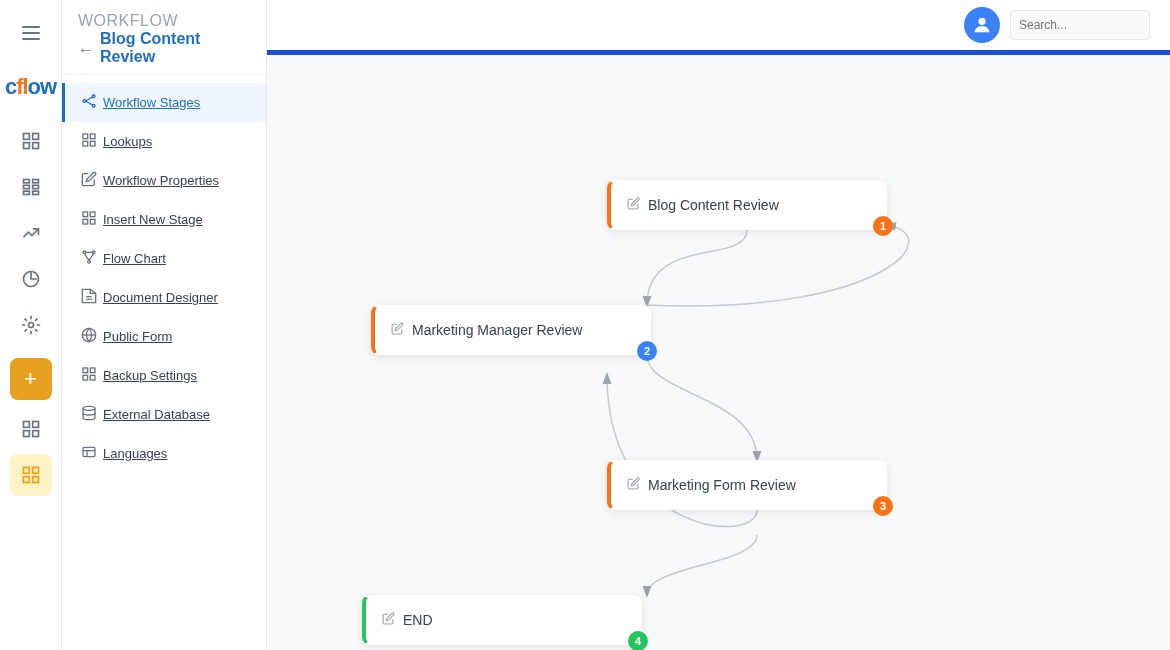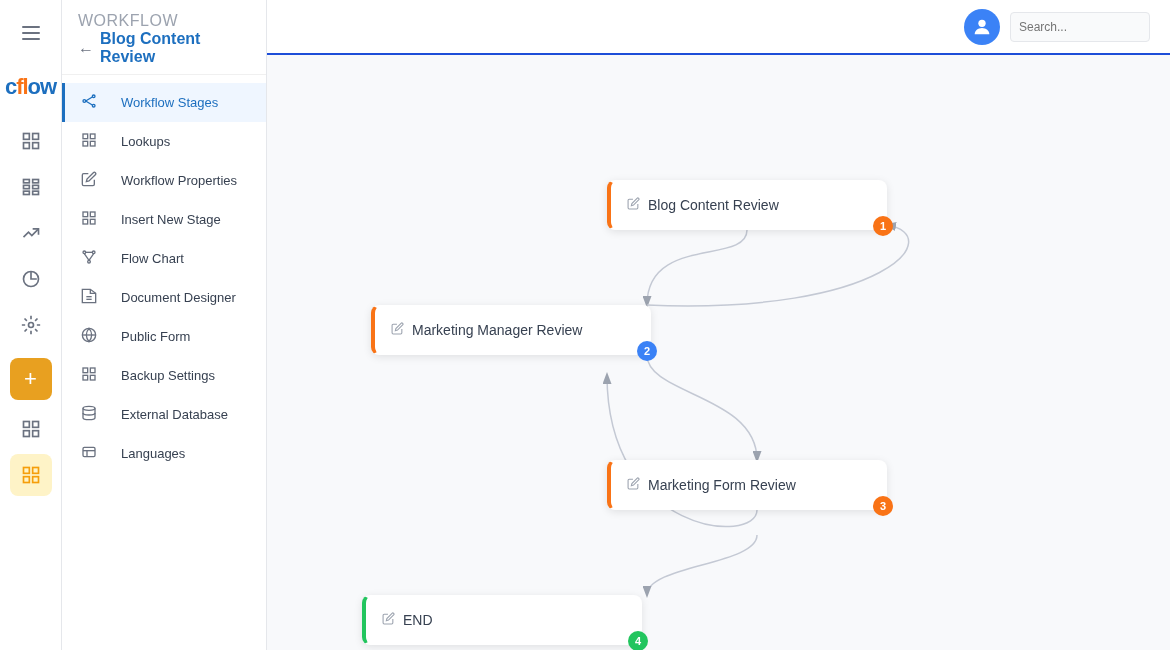--- a/index.html
+++ b/index.html
@@ -59,46 +59,47 @@
       margin-bottom: 0;
     }
     .sidebar-header .back-row {
       display: flex; align-items: center; gap: 6px;
     }
     .sidebar-header .back-icon { color: #6b7280; font-size: 16px; cursor: pointer; }
     .sidebar-header .page-title { font-size: 16px; font-weight: 700; color: #1d6fbf; }
 
     .sidebar-menu { flex: 1; overflow-y: auto; padding: 8px 0; }
     .sidebar-item {
-      display: flex; align-items: center; gap: 24px;
+      display: flex; align-items: center; gap: 6px;
       padding: 10px 16px;
       cursor: pointer;
       color: #374151;
       font-size: 13px;
       border-left: 3px solid transparent;
       position: relative;
+      text-decoration: underline;
     }
     .sidebar-item.active {
       color: #1d6fbf;
       border-left: 3px solid #1d6fbf;
       background: #eff6ff;
     }
     .sidebar-item .item-icon { font-size: 15px; color: inherit; flex-shrink: 0; }
 
     
     .main-area {
       flex: 1;
       display: flex;
       flex-direction: column;
       height: 650px;
     }
     .top-bar {
       height: 55px;
       background: #fff;
-      border-bottom: 2px solid #1d4ed8;
+      border-bottom: 5px solid #1d4ed8;
       display: flex;
       align-items: center;
       justify-content: space-between;
       padding: 0 20px;
     }
     .top-bar-left { display: flex; align-items: center; gap: 12px; }
     .top-bar-right { display: flex; align-items: center; gap: 10px; }
     .avatar {
       width: 36px; height: 36px; border-radius: 50%;
       background: #3b82f6;

